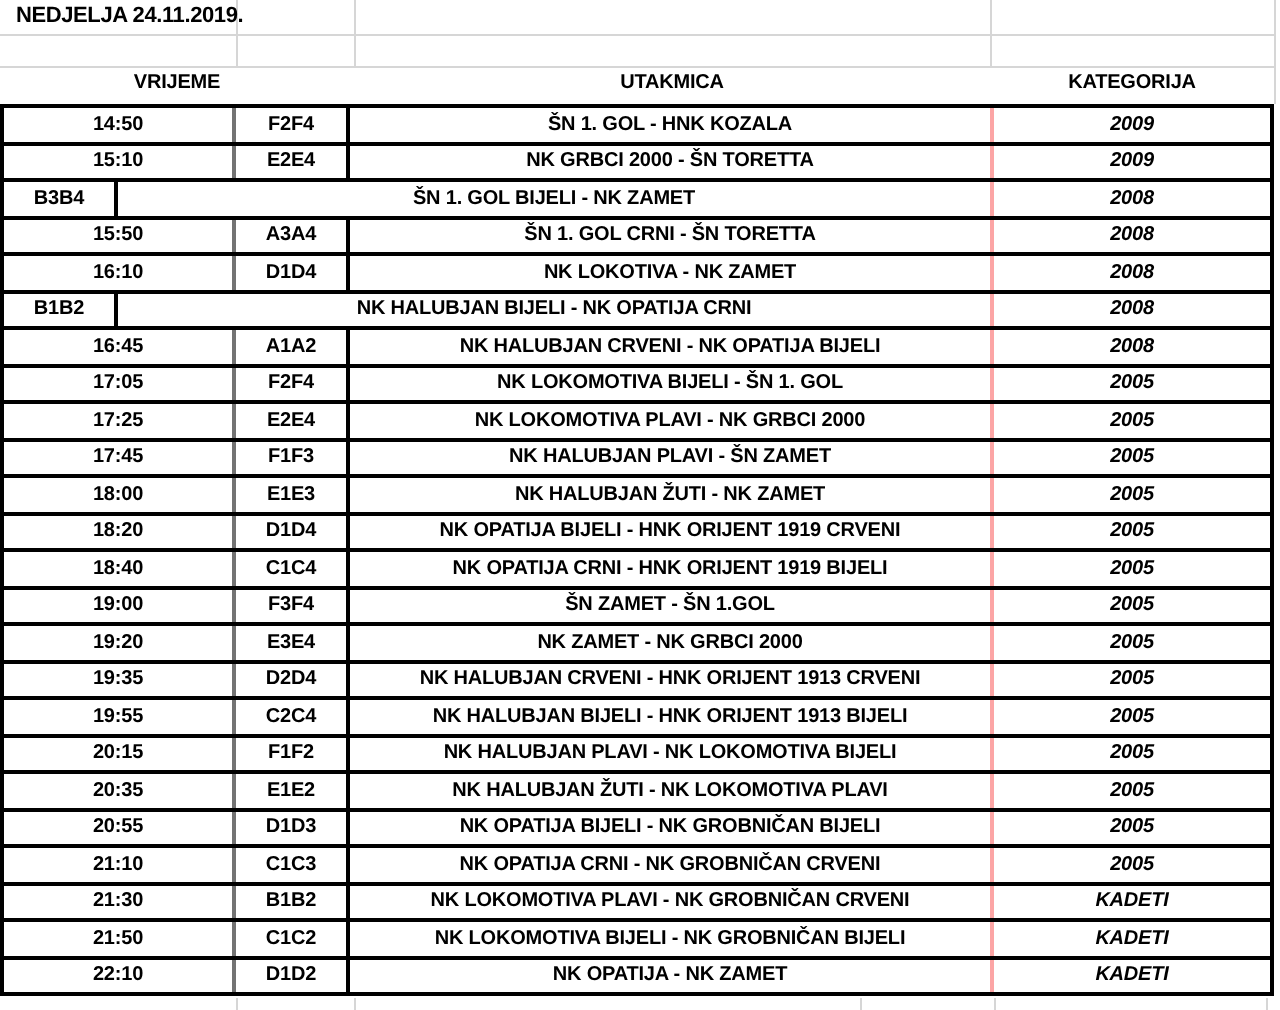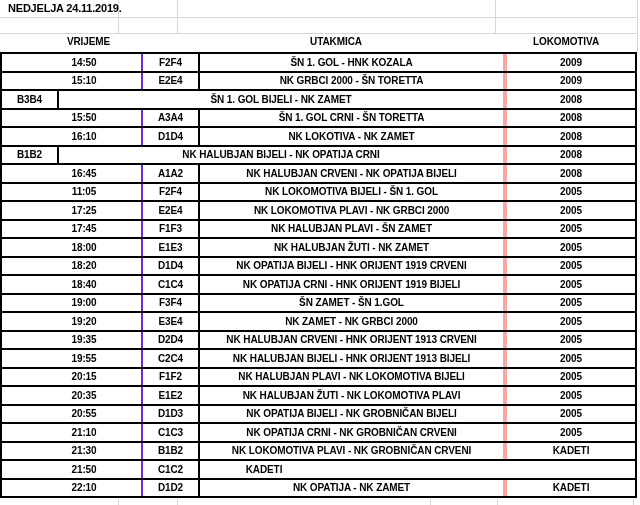--- a/index.html
+++ b/index.html
@@ -40,24 +40,24 @@
     display: flex; flex-direction: column;
     background: #fff;
   }
   .row { flex: 1; display: flex; border-bottom: 2px solid #000; min-height: 0; }
   .row:last-child { border-bottom: none; text-align: center; }
   .c {
     display: flex; align-items: center; justify-content: center;
     font-size: 10px; letter-spacing: -0.1px;
     box-sizing: border-box; white-space: nowrap; overflow: hidden;
   }
-  .c.time  { width: 116px; border-right: 2px solid #6d28d9; margin-left: 25px; }
+  .c.time  { width: 116px; border-right: 2px solid #737373; }
   .c.code  { width: 57px;  border-right: 2px solid #000; }
-  .c.match { flex: 1;      border-right: 4px solid #fca5a5; }
-  .c.cat   { width: 128px; }
+  .c.match { flex: 1;      border-right: 2px solid #fca5a5; }
+  .c.cat   { width: 138px; font-style: italic; }
 </style>
 </head>
 <body>
 
 <div class="sheet">
 
   <div class="hline" style="top:17px; left:0; width:637px;"></div>
   <div class="hline" style="top:33px; left:0; width:637px;"></div>
   <div class="vline" style="left:118px; top:0; height:33px;"></div>
   <div class="vline" style="left:177px; top:0; height:33px;"></div>
@@ -67,21 +67,21 @@
   <div class="vline" style="left:118px; top:499px; height:6px;"></div>
   <div class="vline" style="left:177px; top:499px; height:6px;"></div>
   <div class="vline" style="left:430px; top:499px; height:6px;"></div>
   <div class="vline" style="left:497px; top:499px; height:6px;"></div>
   <div class="vline" style="left:633px; top:499px; height:6px;"></div>
 
   <div class="title">NEDJELJA 24.11.2019.</div>
 
   <div class="colhead head-vrijeme">VRIJEME</div>
   <div class="colhead head-utakmica">UTAKMICA</div>
-  <div class="colhead head-kategorija">LOKOMOTIVA</div>
+  <div class="colhead head-kategorija">KATEGORIJA</div>
 
   <div class="table" id="schedule-table">
     <div class="row">
       <div class="c time">14:50</div>
       <div class="c code">F2F4</div>
       <div class="c match">ŠN 1. GOL - HNK KOZALA</div>
       <div class="c cat">2009</div>
     </div>
 
     <div class="row">
@@ -118,21 +118,21 @@
     </div>
 
     <div class="row">
       <div class="c time">16:45</div>
       <div class="c code">A1A2</div>
       <div class="c match">NK HALUBJAN CRVENI - NK OPATIJA BIJELI</div>
       <div class="c cat">2008</div>
     </div>
 
     <div class="row">
-      <div class="c time">11:05</div>
+      <div class="c time">17:05</div>
       <div class="c code">F2F4</div>
       <div class="c match">NK LOKOMOTIVA BIJELI - ŠN 1. GOL</div>
       <div class="c cat">2005</div>
     </div>
 
     <div class="row">
       <div class="c time">17:25</div>
       <div class="c code">E2E4</div>
       <div class="c match">NK LOKOMOTIVA PLAVI - NK GRBCI 2000</div>
       <div class="c cat">2005</div>
@@ -225,20 +225,21 @@
     <div class="row">
       <div class="c time">21:30</div>
       <div class="c code">B1B2</div>
       <div class="c match">NK LOKOMOTIVA PLAVI - NK GROBNIČAN CRVENI</div>
       <div class="c cat">KADETI</div>
     </div>
 
     <div class="row">
       <div class="c time">21:50</div>
       <div class="c code">C1C2</div>
+      <div class="c match">NK LOKOMOTIVA BIJELI - NK GROBNIČAN BIJELI</div>
       <div class="c cat">KADETI</div>
     </div>
 
     <div class="row">
       <div class="c time">22:10</div>
       <div class="c code">D1D2</div>
       <div class="c match">NK OPATIJA - NK ZAMET</div>
       <div class="c cat">KADETI</div>
     </div>
   </div>

